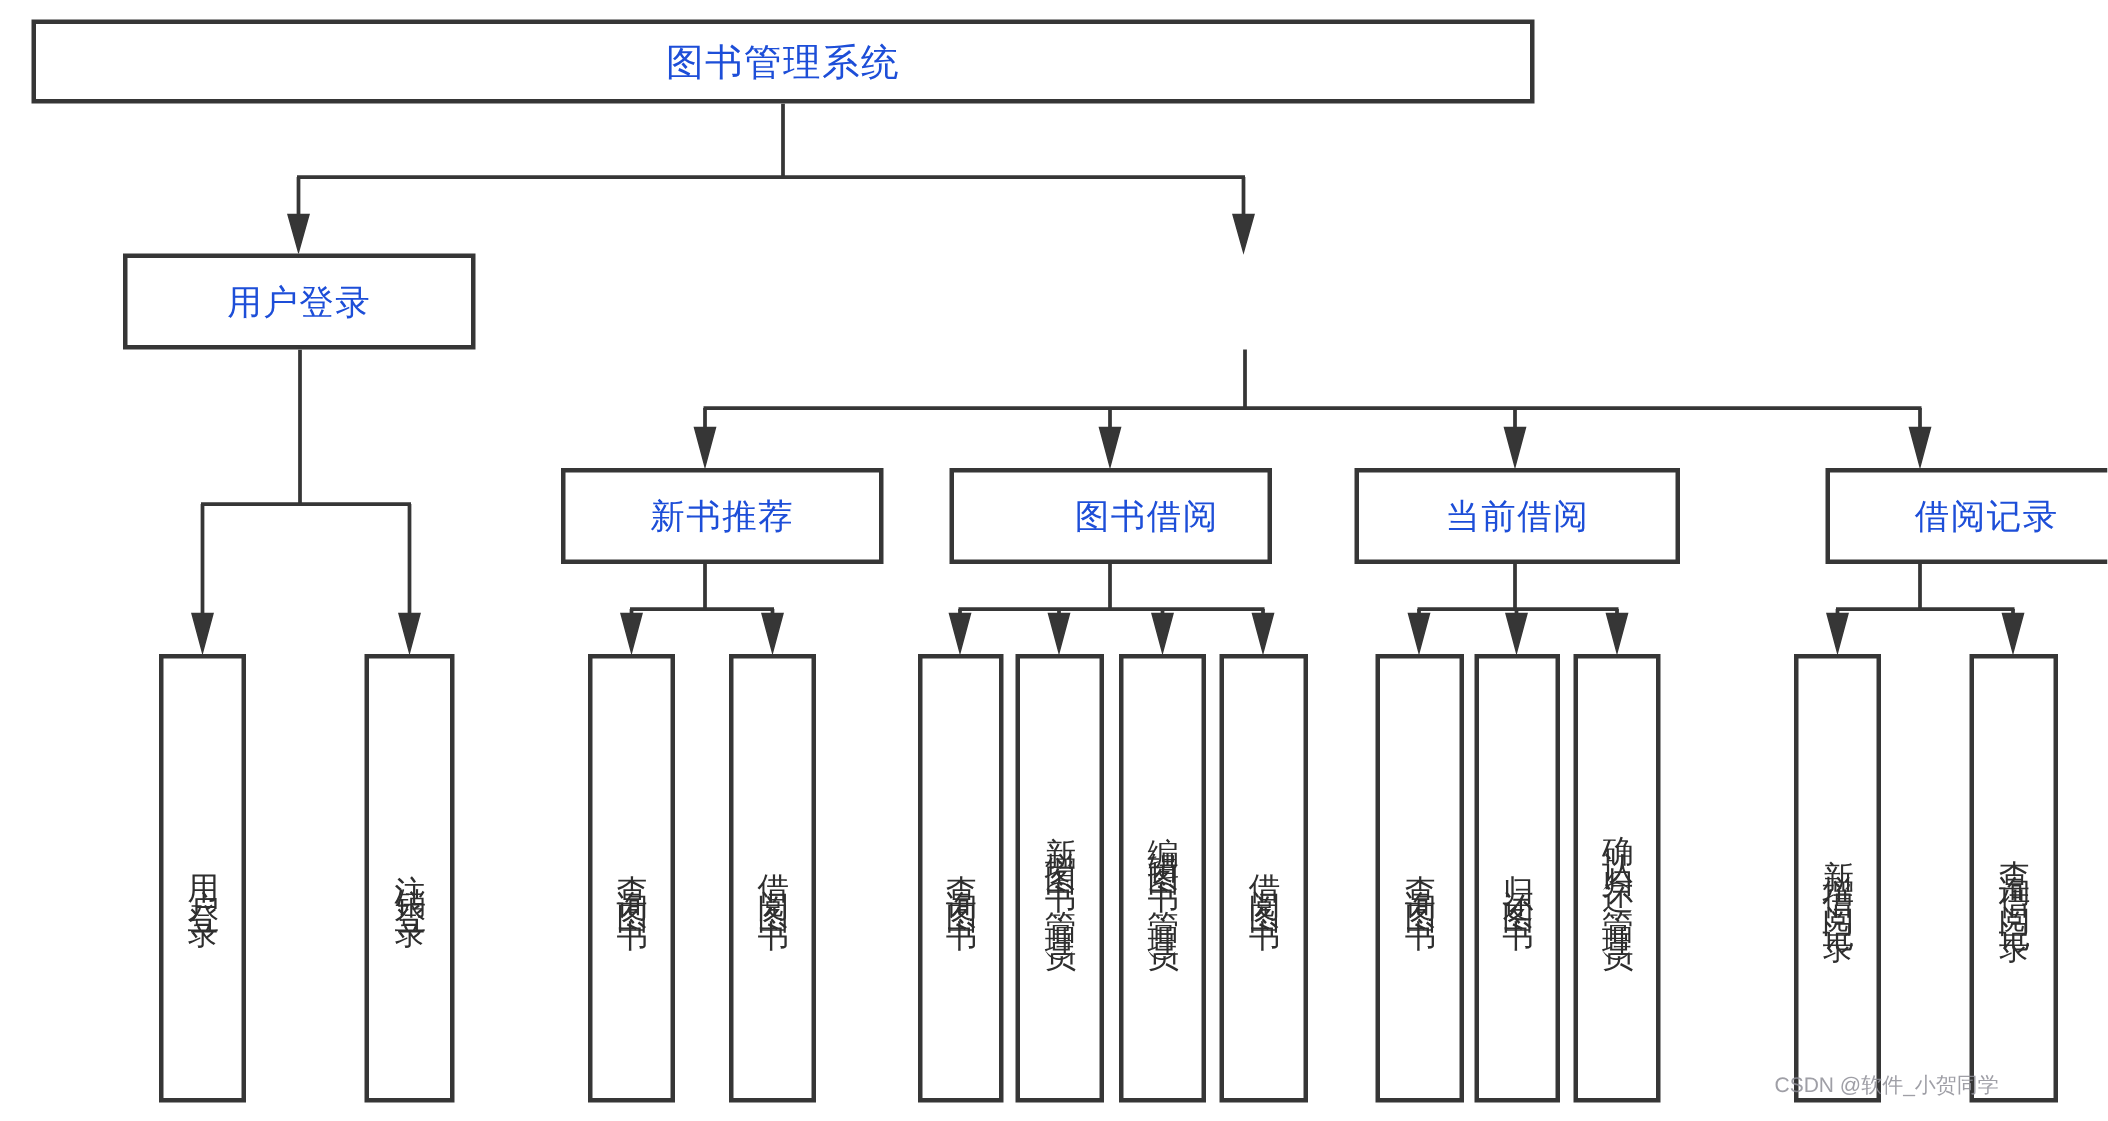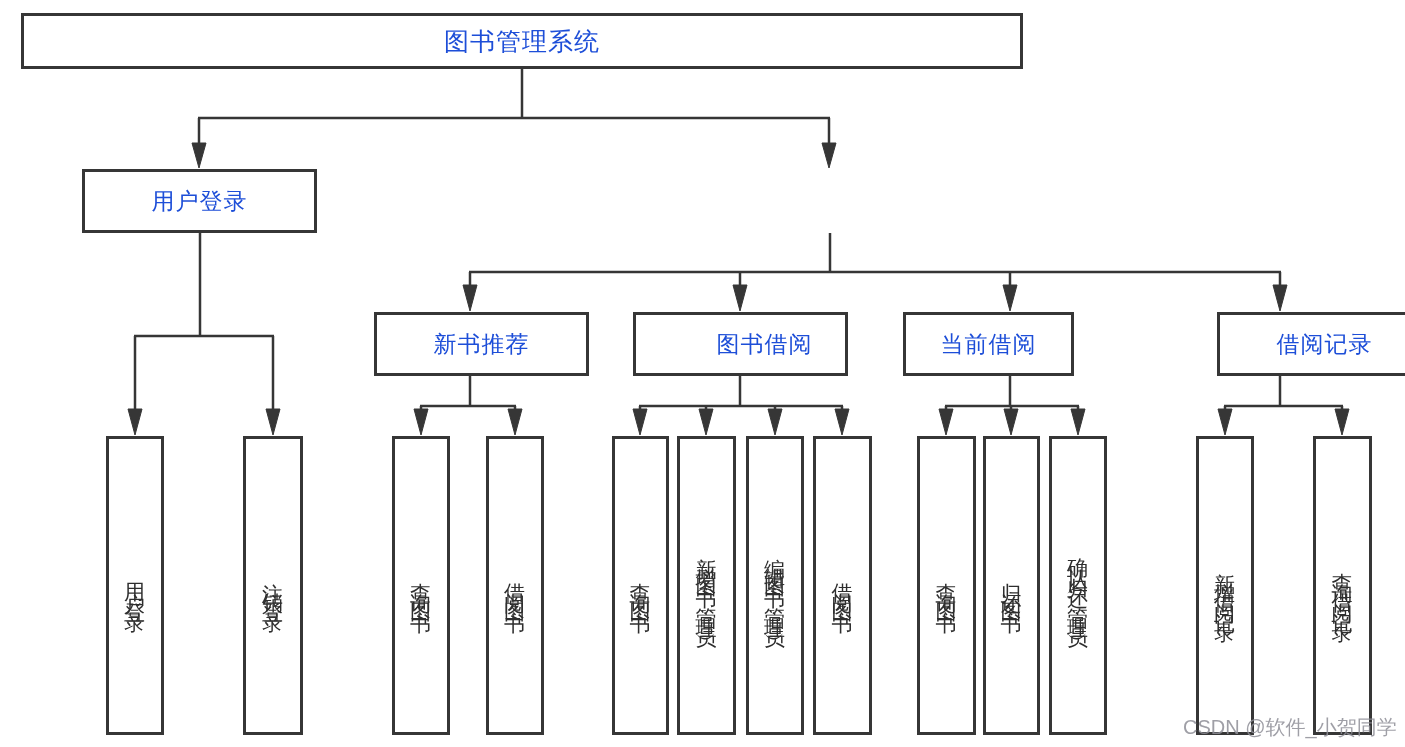--- a/index.html
+++ b/index.html
@@ -56,21 +56,21 @@
     font-size: 21px;
     line-height: 1;
     letter-spacing: 10px;
     color: #2e2e2e;
     white-space: nowrap;
   }
   #watermark {
     position: absolute;
     left: 1183px;
     top: 715px;
-    font-size: 20px;
+    font-size: 14px;
     line-height: 1.25;
     color: rgba(142, 142, 150, 0.85);
     white-space: nowrap;
     z-index: 5;
   }
 </style>
 </head>
 <body>
 
 <div id="canvas">
@@ -136,21 +136,21 @@
     <line x1="1342" y1="406" x2="1342" y2="412"></line>
     <polygon points="1335,409 1349,409 1342,435"></polygon>
   </svg>
 
   <div class="hbox root" style="left:21px; top:13px; width:1002px; height:56px;">图书管理系统</div>
 
   <div class="hbox" style="left:82px; top:169px; width:235px; height:64px;">用户登录</div>
 
   <div class="hbox" style="left:363px; top:312px; width:215px; height:64px;margin-left:11px;">新书推荐</div>
   <div class="hbox" style="left:633px; top:312px; width:215px; height:64px;padding-left:48px;">图书借阅</div>
-  <div class="hbox" style="left:903px; top:312px; width:171px; height:64px;">当前借阅</div>
+  <div class="hbox" style="left:903px; top:312px; width:217px; height:64px;">当前借阅</div>
   <div class="hbox" style="left:1217px; top:312px; width:215px; height:64px;">借阅记录</div>
 
   <div class="vbox" style="left:106px; width:58px;">
     <span class="vlabel">用户登录</span>
   </div>
   <div class="vbox" style="left:243px; width:60px;">
     <span class="vlabel">注销登录</span>
   </div>
 
   <div class="vbox" style="left:392px; width:58px;">

